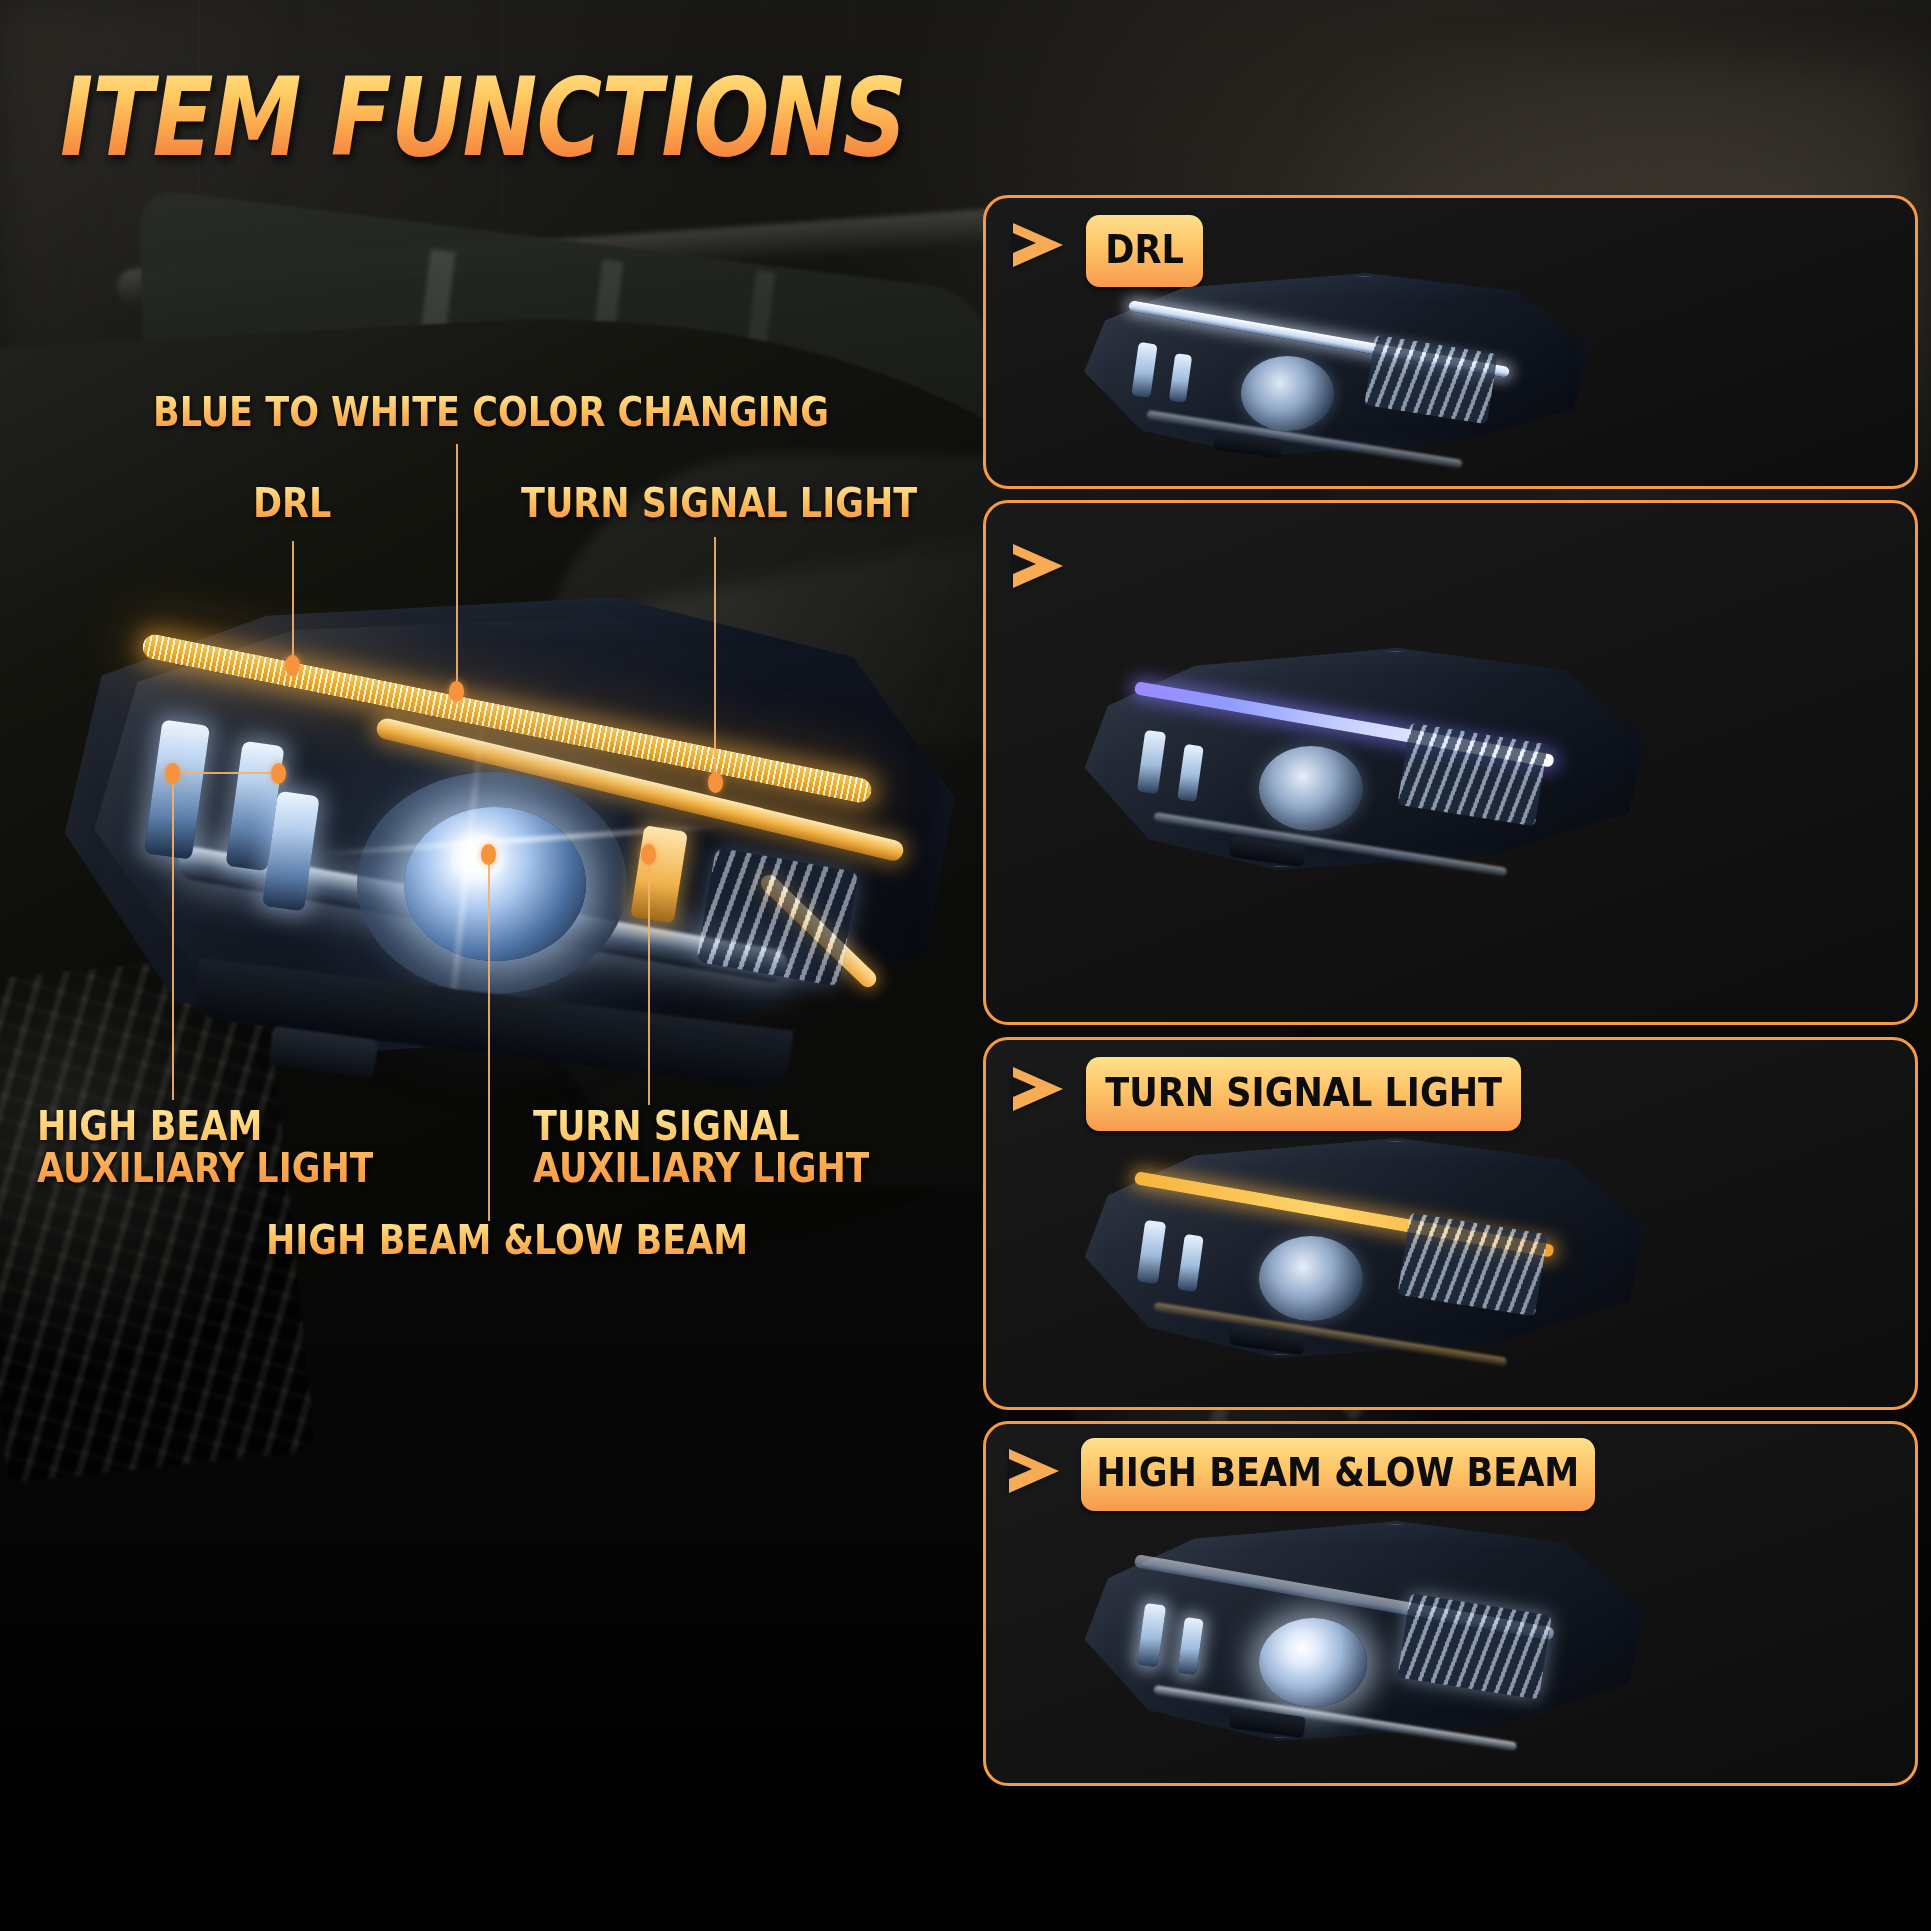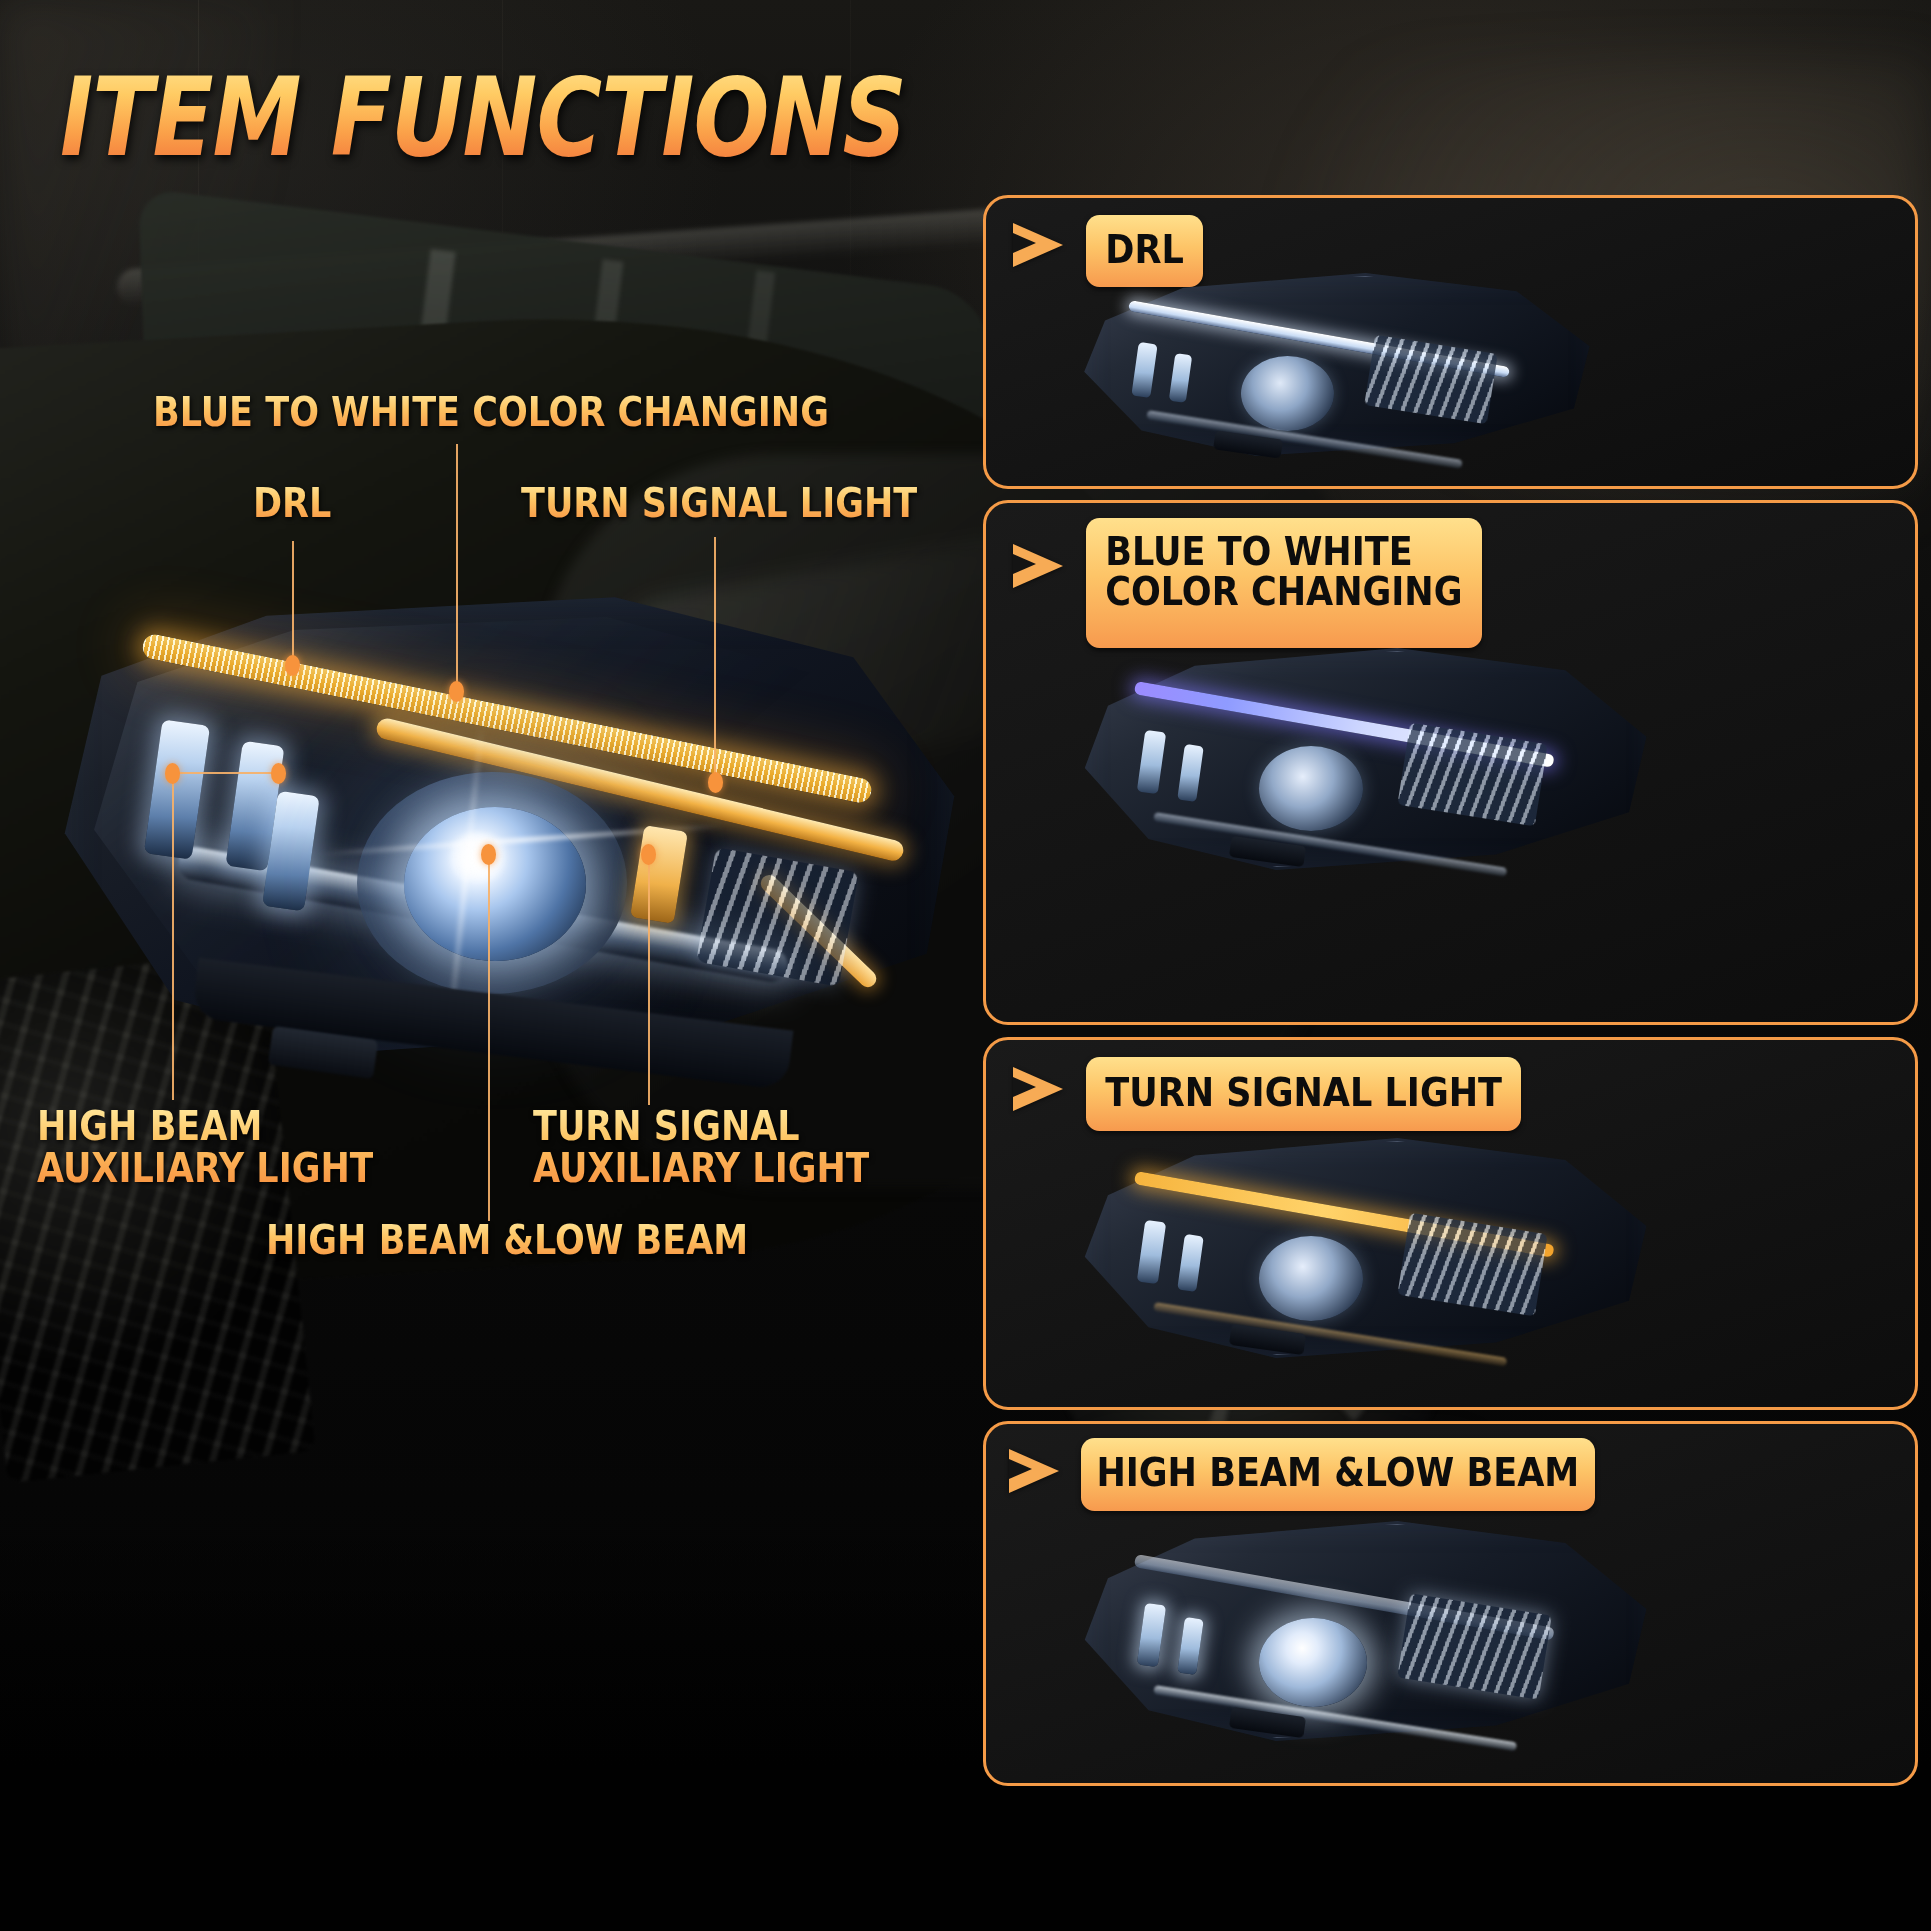--- a/index.html
+++ b/index.html
@@ -303,22 +303,20 @@
            background:radial-gradient(circle at 42% 36%,#dfe9f7 0%,#8ea6c6 38%,#27364d 80%);
            box-shadow:0 0 15.4px rgba(170,200,240,.28);"></div>
       <div class="mods" style="left:290px;top:71px;width:124px;height:71px;transform:rotate(9deg)"></div>
       <div class="underbar" style="left:68px;top:137px;width:319px;transform:rotate(9deg)"></div>
       <div class="foot" style="left:135px;top:162px;width:68px;height:19.3px;transform:rotate(8deg)"></div>
     </div>
   </div>
 
   <div class="panel" style="top:500px;height:519px">
     <div class="arrow" style="left:27px;top:41px"></div>
-    <div class="badge" style="left:100px;top:15.4px;height:106px;font-size:39px;align-items:flex-start;padding-top:13.5px">BLUE TO WHITE
-COLOR CHANGING</div>
     <div class="mini" style="left:93px;top:145px;width:579px;height:222px">
       <div class="body"></div>
         <div class="rim"></div>
       <div class="strip" style="left:56px;top:33px;width:425px;height:12.6px;transform:rotate(10deg);
            background:linear-gradient(90deg,#9b8bff 0%,#8f9bff 22%,#cfd8ff 55%,#ffffff 100%);
            box-shadow:0 0 17.4px 4.8px rgba(130,120,255,.55);"></div>
       <div class="auxm" style="left:62px;top:83px;width:21px;height:62px;transform:rotate(8deg)"></div>
       <div class="auxm" style="left:102px;top:97px;width:19.3px;height:56px;transform:rotate(8deg)"></div>
       <div class="proj" style="left:180px;top:98px;width:104px;height:85px;
            background:radial-gradient(circle at 42% 36%,#e6eefb 0%,#92a9c8 38%,#27364d 80%);

